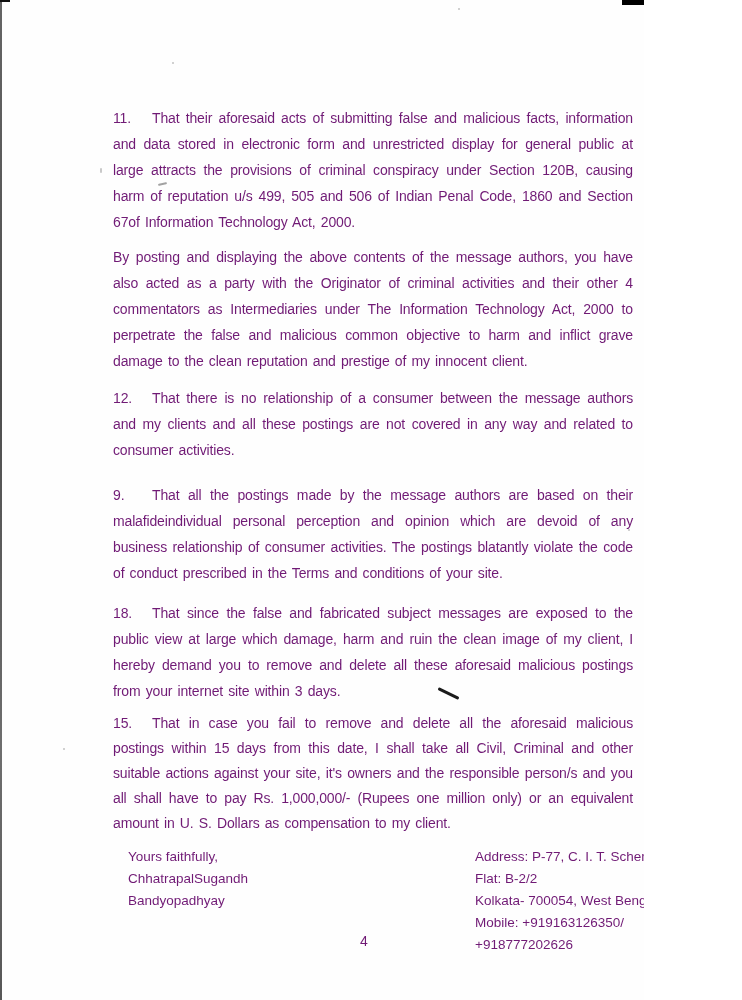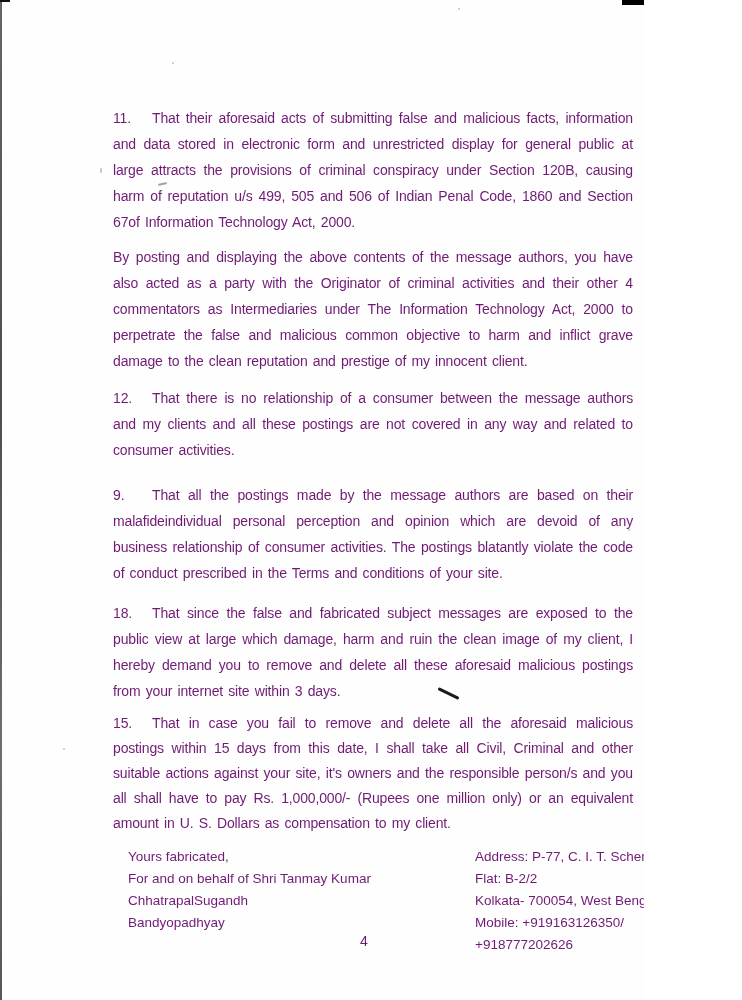--- a/index.html
+++ b/index.html
@@ -157,22 +157,21 @@
     <p class="para mb7">
       <span class="num">18.</span><span>That since the false and fabricated subject messages are exposed to the public view at large which damage, harm and ruin the clean image of my client, I hereby demand you to remove and delete all these aforesaid malicious postings from your internet site within 3 days.</span>
     </p>
 
     <p class="para tight mb10">
       <span class="num">15.</span><span>That in case you fail to remove and delete all the aforesaid malicious postings within 15 days from this date, I shall take all Civil, Criminal and other suitable actions against your site, it's owners and the responsible person/s and you all shall have to pay Rs. 1,000,000/- (Rupees one million only) or an equivalent amount in U. S. Dollars as compensation to my client.</span>
     </p>
 
     <div class="footer">
       <div class="sig-block">
-        <div>Yours fabricated,</div>
-        <div>For and on behalf of Shri Tanmay Kumar</div>
+        <div>Yours faithfully,</div>
         <div>ChhatrapalSugandh</div>
         <div>Bandyopadhyay</div>
       </div>
       <div class="contact-block">
         <div>Address: P-77, C. I. T. Scheme VI-M (S),</div>
         <div>Flat: B-2/2</div>
         <div>Kolkata- 700054, West Bengal, India</div>
         <div>Mobile: +919163126350/</div>
         <div>+918777202626</div>
       </div>

